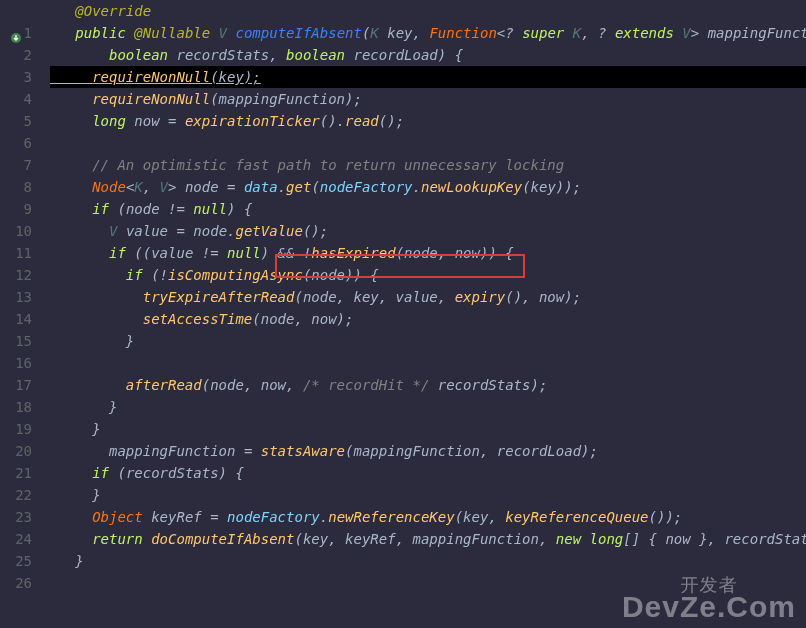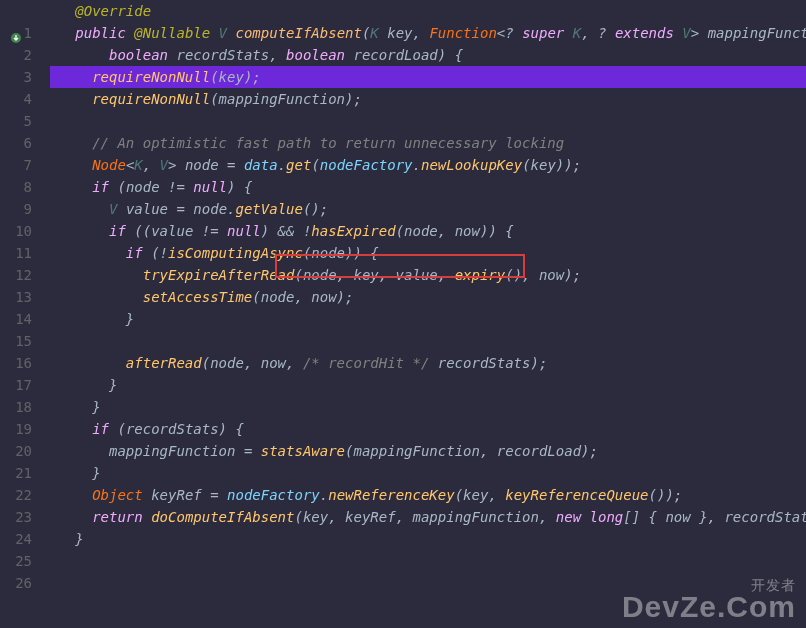--- a/index.html
+++ b/index.html
@@ -37,27 +37,28 @@
       flex: 1;
       padding-left: 8px;
       overflow: hidden;
     }
     .code-line {
       height: 22px;
       white-space: pre;
       font-style: italic;
     }
     .code-line.highlighted {
-      background: #6d28d9;
+      background: #000000;
+      text-decoration: underline;
     }
     .tok-annotation { color: #bbb529; font-style: italic; }
-    .tok-keyword { color: #f0abfc; }
+    .tok-keyword { color: #bef264; }
     .tok-type { color: #f97316; }
     .tok-method { color: #ffc66d; }
-    .tok-method-decl { color: #fdba74; }
+    .tok-method-decl { color: #3b82f6; }
     .tok-param { color: #a9b7c6; margin-top: 18px; }
     .tok-field { color: #7dd3fc; }
     .tok-comment { color: #808080; }
     .tok-punct { color: #a9b7c6; }
     .tok-generic { color: #507874; }
     .red-box {
       position: absolute;
       border: 2px solid #d63e3e;
       pointer-events: none;
     }
@@ -67,21 +68,21 @@
       bottom: 10px;
       font-family: Arial, sans-serif;
       font-style: normal;
       text-align: right;
       color: rgba(255,255,255,0.4);
       font-size: 20px;
       line-height: 22px;
       letter-spacing: 1px;
       user-select: none;
     }
-    .watermark .line1 { font-size: 14px; }
+    .watermark .line1 { font-size: 18px; text-align: center; }
     .watermark .line2 { font-size: 30px; font-weight: bold; }
   </style>
 </head>
 <body>
 
 <div class="editor">
   <div class="gutter">
     <div class="gutter-line"><span></span></div>
     <div class="gutter-line">
       <span class="gutter-marker">
@@ -123,20 +124,21 @@
     <div class="code-line">   <span class="tok-annotation">@Override</span></div>
 
     <div class="code-line">   <span class="tok-keyword">public</span> <span class="tok-annotation">@Nullable</span> <span class="tok-generic">V</span> <span class="tok-method-decl">computeIfAbsent</span><span class="tok-punct">(</span><span class="tok-generic">K</span> <span class="tok-param">key</span><span class="tok-punct">, </span><span class="tok-type">Function</span><span class="tok-punct">&lt;? </span><span class="tok-keyword">super</span> <span class="tok-generic">K</span><span class="tok-punct">, ? </span><span class="tok-keyword">extends</span> <span class="tok-generic">V</span><span class="tok-punct">&gt; </span><span class="tok-param">mappingFunction</span></div>
 
     <div class="code-line">       <span class="tok-keyword">boolean</span> <span class="tok-param">recordStats</span><span class="tok-punct">, </span><span class="tok-keyword">boolean</span> <span class="tok-param">recordLoad</span><span class="tok-punct">) {</span></div>
 
     <div class="code-line highlighted">     <span class="tok-method">requireNonNull</span><span class="tok-punct">(</span><span class="tok-param">key</span><span class="tok-punct">);</span></div>
 
     <div class="code-line">     <span class="tok-method">requireNonNull</span><span class="tok-punct">(</span><span class="tok-param">mappingFunction</span><span class="tok-punct">);</span></div>
 
+    <div class="code-line">     <span class="tok-keyword">long</span> <span class="tok-param">now</span><span class="tok-punct"> = </span><span class="tok-method">expirationTicker</span><span class="tok-punct">().</span><span class="tok-method">read</span><span class="tok-punct">();</span></div>
 
     <div class="code-line"></div>
 
     <div class="code-line">     <span class="tok-comment">// An optimistic fast path to return unnecessary locking</span></div>
 
     <div class="code-line">     <span class="tok-type">Node</span><span class="tok-punct">&lt;</span><span class="tok-generic">K</span><span class="tok-punct">, </span><span class="tok-generic">V</span><span class="tok-punct">&gt; </span><span class="tok-param">node</span><span class="tok-punct"> = </span><span class="tok-field">data</span><span class="tok-punct">.</span><span class="tok-method">get</span><span class="tok-punct">(</span><span class="tok-field">nodeFactory</span><span class="tok-punct">.</span><span class="tok-method">newLookupKey</span><span class="tok-punct">(</span><span class="tok-param">key</span><span class="tok-punct">));</span></div>
 
     <div class="code-line">     <span class="tok-keyword">if</span><span class="tok-punct"> (</span><span class="tok-param">node</span><span class="tok-punct"> != </span><span class="tok-keyword">null</span><span class="tok-punct">) {</span></div>
 
     <div class="code-line">       <span class="tok-generic">V</span> <span class="tok-param">value</span><span class="tok-punct"> = </span><span class="tok-param">node</span><span class="tok-punct">.</span><span class="tok-method">getValue</span><span class="tok-punct">();</span></div>
@@ -153,23 +155,23 @@
 
     <div class="code-line"></div>
 
     <div class="code-line">         <span class="tok-method">afterRead</span><span class="tok-punct">(</span><span class="tok-param">node</span><span class="tok-punct">, </span><span class="tok-param">now</span><span class="tok-punct">, </span><span class="tok-comment">/* recordHit */</span><span class="tok-punct"> </span><span class="tok-param">recordStats</span><span class="tok-punct">);</span></div>
 
 
     <div class="code-line">       <span class="tok-punct">}</span></div>
 
     <div class="code-line">     <span class="tok-punct">}</span></div>
 
+    <div class="code-line">       <span class="tok-param">mappingFunction</span><span class="tok-punct"> = </span><span class="tok-method">statsAware</span><span class="tok-punct">(</span><span class="tok-param">mappingFunction</span><span class="tok-punct">, </span><span class="tok-param">recordLoad</span><span class="tok-punct">);</span></div>
+
     <div class="code-line">     <span class="tok-keyword">if</span><span class="tok-punct"> (</span><span class="tok-param">recordStats</span><span class="tok-punct">) {</span></div>
-
-    <div class="code-line">       <span class="tok-param">mappingFunction</span><span class="tok-punct"> = </span><span class="tok-method">statsAware</span><span class="tok-punct">(</span><span class="tok-param">mappingFunction</span><span class="tok-punct">, </span><span class="tok-param">recordLoad</span><span class="tok-punct">);</span></div>
 
     <div class="code-line">     <span class="tok-punct">}</span></div>
 
     <div class="code-line">     <span class="tok-type">Object</span><span class="tok-punct"> </span><span class="tok-param">keyRef</span><span class="tok-punct"> = </span><span class="tok-field">nodeFactory</span><span class="tok-punct">.</span><span class="tok-method">newReferenceKey</span><span class="tok-punct">(</span><span class="tok-param">key</span><span class="tok-punct">, </span><span class="tok-method">keyReferenceQueue</span><span class="tok-punct">());</span></div>
 
     <div class="code-line">     <span class="tok-keyword">return</span><span class="tok-punct"> </span><span class="tok-method">doComputeIfAbsent</span><span class="tok-punct">(</span><span class="tok-param">key</span><span class="tok-punct">, </span><span class="tok-param">keyRef</span><span class="tok-punct">, </span><span class="tok-param">mappingFunction</span><span class="tok-punct">, </span><span class="tok-keyword">new</span><span class="tok-punct"> </span><span class="tok-keyword">long</span><span class="tok-punct">[] { </span><span class="tok-param">now</span><span class="tok-punct"> }, </span><span class="tok-param">recordStats</span></div>
 
     <div class="code-line">   <span class="tok-punct">}</span></div>
   </div>
 </div>

